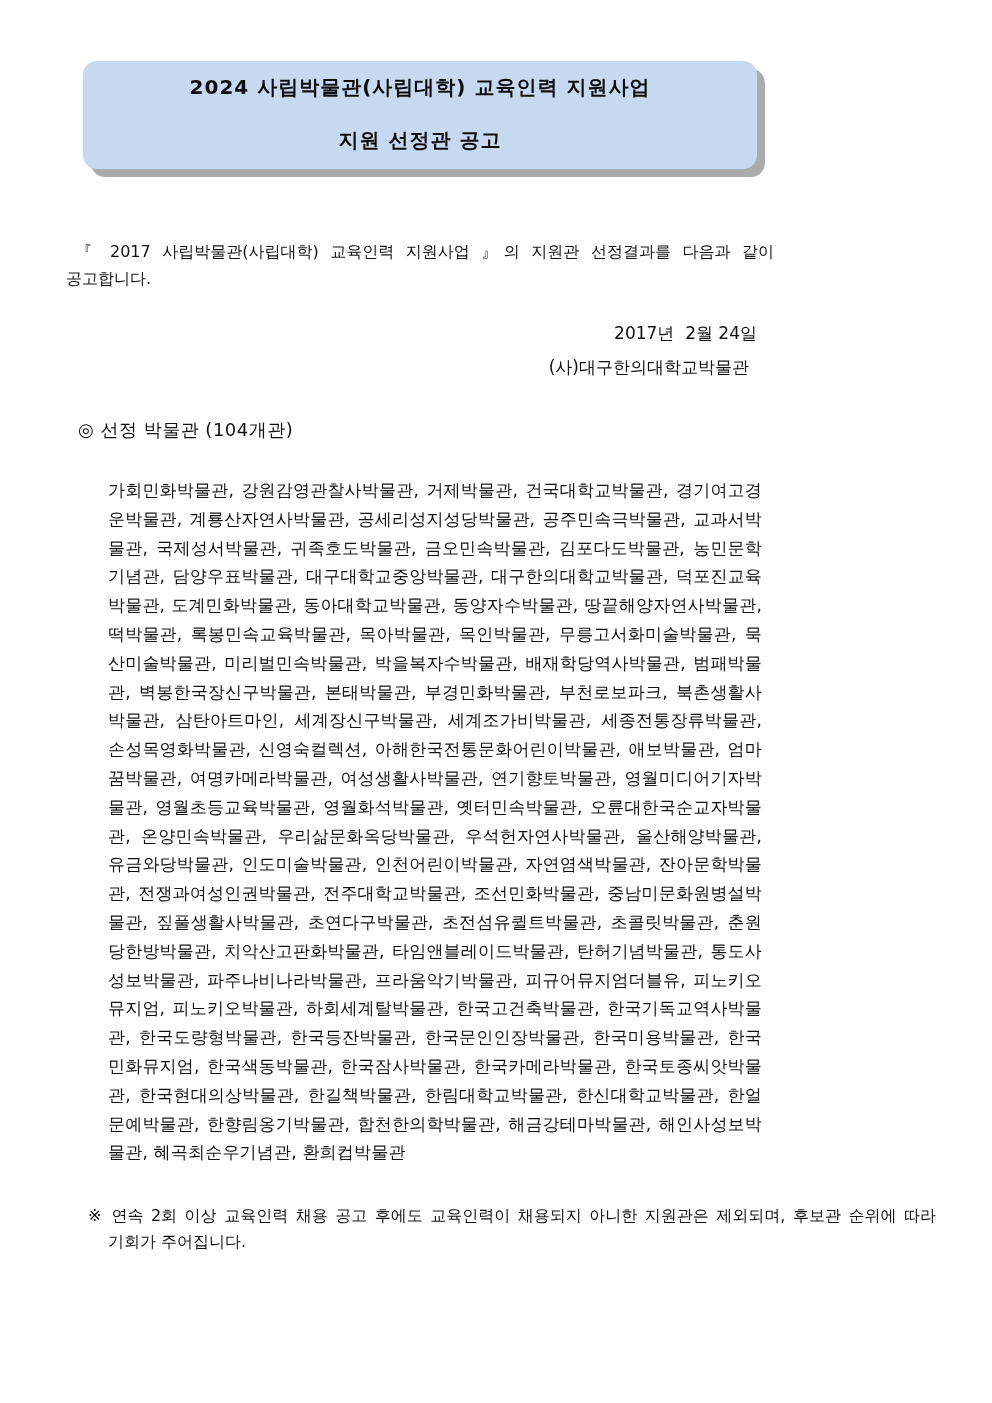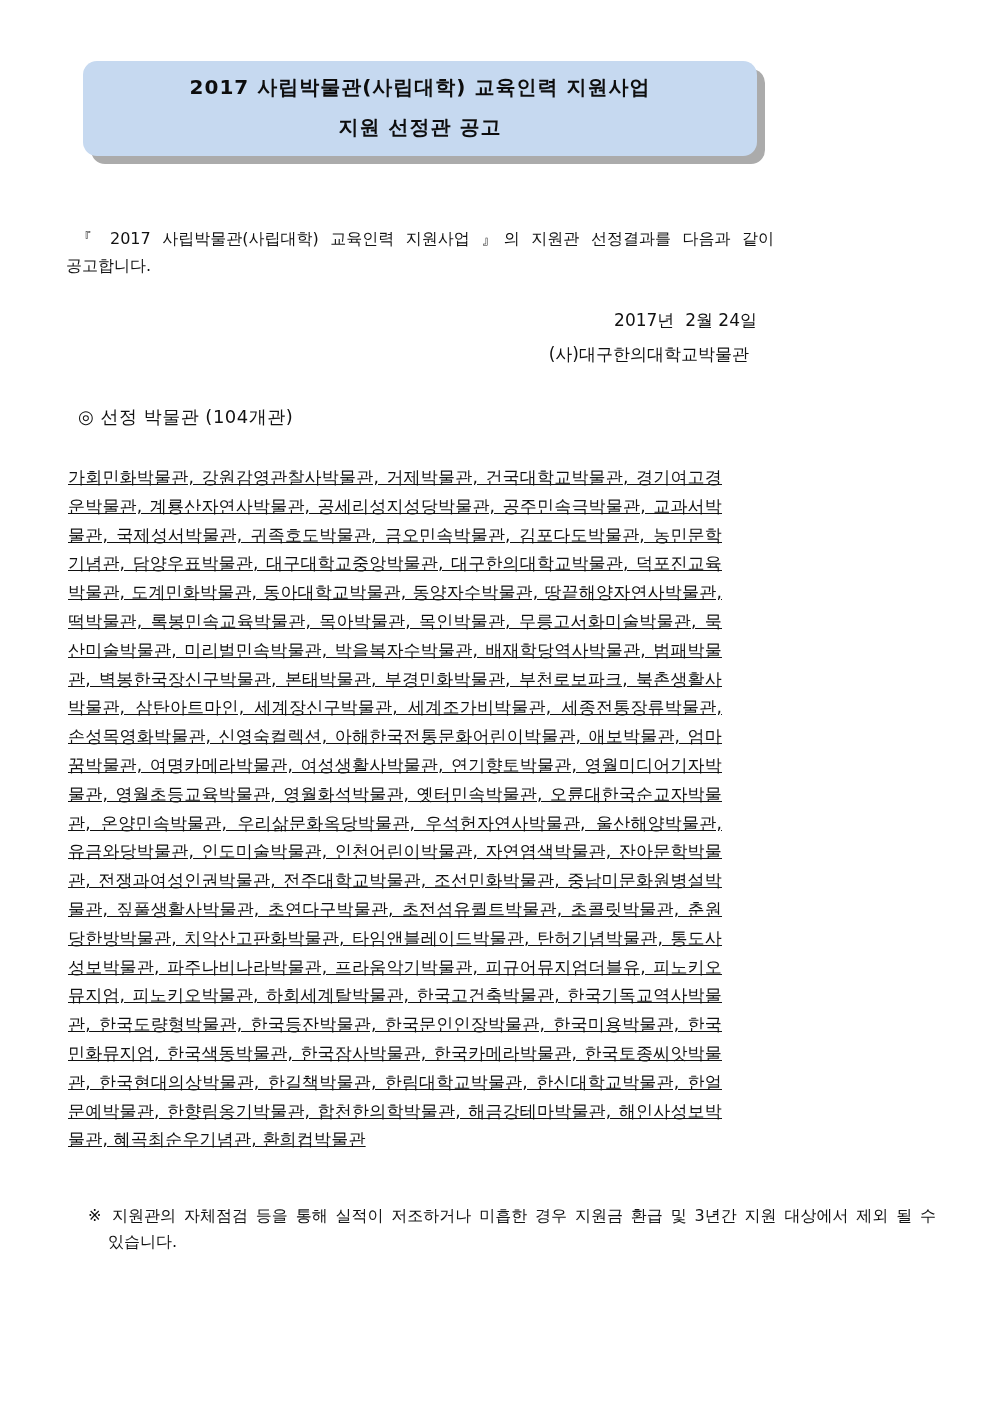--- a/index.html
+++ b/index.html
@@ -23,21 +23,21 @@
     padding: 13px 10px 15px 10px;
   }
   .title-line1, .title-line2 {
     text-align: center;
     font-size: 20px;
     font-weight: bold;
     line-height: 27px;
     letter-spacing: 1px;
     color: #0d0d0d;
   }
-  .title-line2 { margin-top: 13px; }
+  .title-line2 { margin-top: 26px; }
   .intro {
     margin: 69px 0 0 66px;
     width: 708px;
     font-size: 16px;
     line-height: 27px;
     text-align: justify;
     text-indent: 10px;
     word-break: keep-all;
   }
   .date-block {
@@ -48,28 +48,27 @@
     line-height: 34px;
   }
   .date-line { white-space: pre-wrap; }
   .org-line { padding-right: 8px; }
   .section-header {
     margin: 34px 0 0 78px;
     font-size: 18px;
     letter-spacing: 0.5px;
   }
   .museum-list {
-    margin: 34px 0 0 68px;
+    margin: 34px 0 0 108px;
     width: 654px;
     font-size: 17px;
     line-height: 28.8px;
     text-align: justify;
     word-break: break-all;
     letter-spacing: 0.2px;
-    text-decoration: underline;
   }
   .notes {
     position: absolute;
     left: 88px;
     top: 1203px;
     width: 848px;
     font-size: 16px;
     line-height: 26px;
   }
   .note {
@@ -78,32 +77,32 @@
     text-align: justify;
     word-break: keep-all;
   }
 </style>
 </head>
 <body>
 
 <div class="page">
 
   <div class="title-box">
-    <div class="title-line1">2017 사립박물관(사립대학) 교육인력 지원사업</div>
+    <div class="title-line1">2024 사립박물관(사립대학) 교육인력 지원사업</div>
     <div class="title-line2">지원 선정관 공고</div>
   </div>
 
   <p class="intro">『 2017 사립박물관(사립대학) 교육인력 지원사업 』의 지원관 선정결과를 다음과 같이 공고합니다.</p>
 
   <div class="date-block">
     <div class="date-line">2017년  2월 24일</div>
     <div class="org-line">(사)대구한의대학교박물관</div>
   </div>
 
   <div class="section-header">◎ 선정 박물관 (104개관)</div>
 
   <p class="museum-list">가회민화박물관, 강원감영관찰사박물관, 거제박물관, 건국대학교박물관, 경기여고경운박물관, 계룡산자연사박물관, 공세리성지성당박물관, 공주민속극박물관, 교과서박물관, 국제성서박물관, 귀족호도박물관, 금오민속박물관, 김포다도박물관, 농민문학기념관, 담양우표박물관, 대구대학교중앙박물관, 대구한의대학교박물관, 덕포진교육박물관, 도계민화박물관, 동아대학교박물관, 동양자수박물관, 땅끝해양자연사박물관, 떡박물관, 록봉민속교육박물관, 목아박물관, 목인박물관, 무릉고서화미술박물관, 묵산미술박물관, 미리벌민속박물관, 박을복자수박물관, 배재학당역사박물관, 범패박물관, 벽봉한국장신구박물관, 본태박물관, 부경민화박물관, 부천로보파크, 북촌생활사박물관, 삼탄아트마인, 세계장신구박물관, 세계조가비박물관, 세종전통장류박물관, 손성목영화박물관, 신영숙컬렉션, 아해한국전통문화어린이박물관, 애보박물관, 엄마꿈박물관, 여명카메라박물관, 여성생활사박물관, 연기향토박물관, 영월미디어기자박물관, 영월초등교육박물관, 영월화석박물관, 옛터민속박물관, 오륜대한국순교자박물관, 온양민속박물관, 우리삶문화옥당박물관, 우석헌자연사박물관, 울산해양박물관, 유금와당박물관, 인도미술박물관, 인천어린이박물관, 자연염색박물관, 잔아문학박물관, 전쟁과여성인권박물관, 전주대학교박물관, 조선민화박물관, 중남미문화원병설박물관, 짚풀생활사박물관, 초연다구박물관, 초전섬유퀼트박물관, 초콜릿박물관, 춘원당한방박물관, 치악산고판화박물관, 타임앤블레이드박물관, 탄허기념박물관, 통도사성보박물관, 파주나비나라박물관, 프라움악기박물관, 피규어뮤지엄더블유, 피노키오뮤지엄, 피노키오박물관, 하회세계탈박물관, 한국고건축박물관, 한국기독교역사박물관, 한국도량형박물관, 한국등잔박물관, 한국문인인장박물관, 한국미용박물관, 한국민화뮤지엄, 한국색동박물관, 한국잠사박물관, 한국카메라박물관, 한국토종씨앗박물관, 한국현대의상박물관, 한길책박물관, 한림대학교박물관, 한신대학교박물관, 한얼문예박물관, 한향림옹기박물관, 합천한의학박물관, 해금강테마박물관, 해인사성보박물관, 혜곡최순우기념관, 환희컵박물관</p>
 
   <div class="notes">
-    <div class="note"><span>※</span> <span>지원관의 자체점검 등을 통해 실적이 저조하거나 미흡한 경우 지원금 환급 및 3년간 지원 대상에서 제외 될 수 있습니다.</span></div>
+    <div class="note"><span>※</span> <span>연속 2회 이상 교육인력 채용 공고 후에도 교육인력이 채용되지 아니한 지원관은 제외되며, 후보관 순위에 따라 기회가 주어집니다.</span></div>
   </div>
 
 </div>
 
 </body></html>

